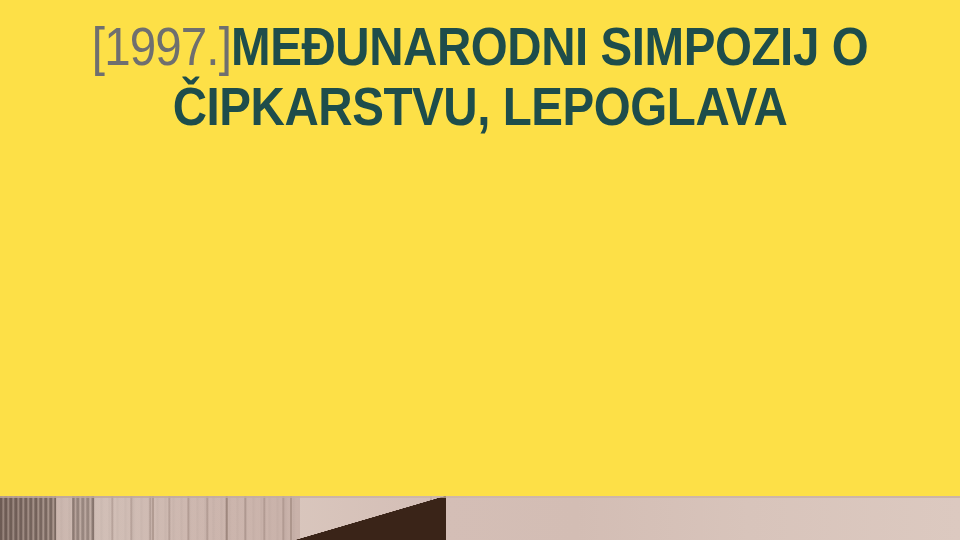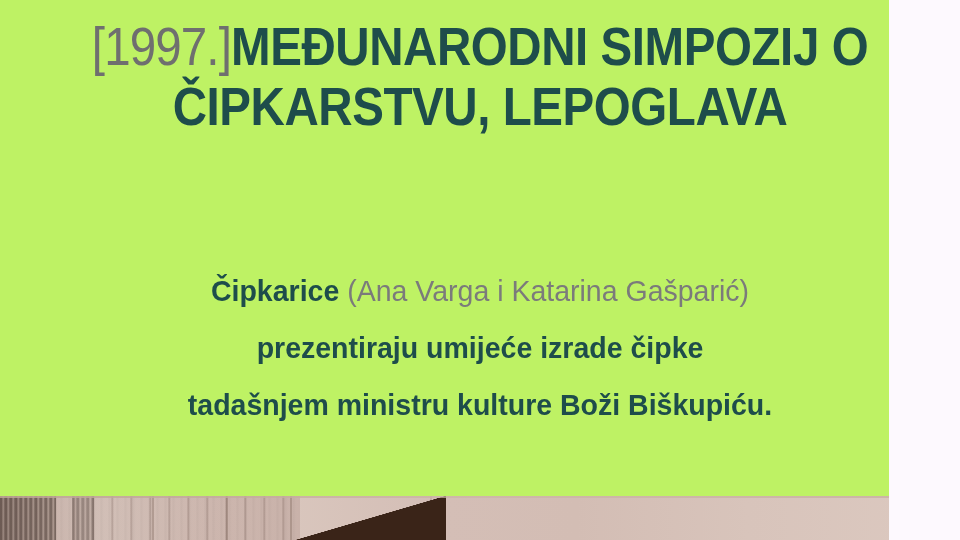--- a/index.html
+++ b/index.html
@@ -8,23 +8,23 @@
   }
   body {
     width: 960px;
     height: 540px;
     overflow: hidden;
     background: #fdf9fe;
     font-family: "Liberation Sans", sans-serif;
   }
   #slide {
     position: relative;
-    width: 889px;
+    width: 960px;
     height: 540px;
-    background: #bef264;
+    background: #fde047;
     overflow: hidden;
   }
 
   
   #title-block {
     position: absolute;
     top: 16px;
     left: 0;
     width: 960px;
     text-align: center;
@@ -171,27 +171,20 @@
 
 <div id="slide">
 
   <div id="title-block">
     <div class="title-line">
       <span class="year-bracket">[1997.]</span><span>MEĐUNARODNI SIMPOZIJ O</span>
     </div>
     <div class="title-line">ČIPKARSTVU, LEPOGLAVA</div>
   </div>
 
-  <div id="body-block">
-    <div class="body-line">
-      <span class="emph">Čipkarice</span><span class="muted"> (Ana Varga i Katarina Gašparić)</span>
-    </div>
-    <div class="body-line strong-teal">prezentiraju umijeće izrade čipke</div>
-    <div class="body-line strong-teal">tadašnjem ministru kulture Boži Biškupiću.</div>
-  </div>
 
   <div id="photo-strip">
     <div class="wood-panel"></div>
     <div class="wood-dark-edge"></div>
     <div class="wood-dark-edge2"></div>
     <div class="panel-seam" style="left:152px"></div>
     <div class="panel-seam" style="left:226px"></div>
     <div class="panel-seam" style="left:290px"></div>
     <div class="panel-seam" style="left:430px;opacity:0.5"></div>
     <div class="shadow-wedge"></div>

